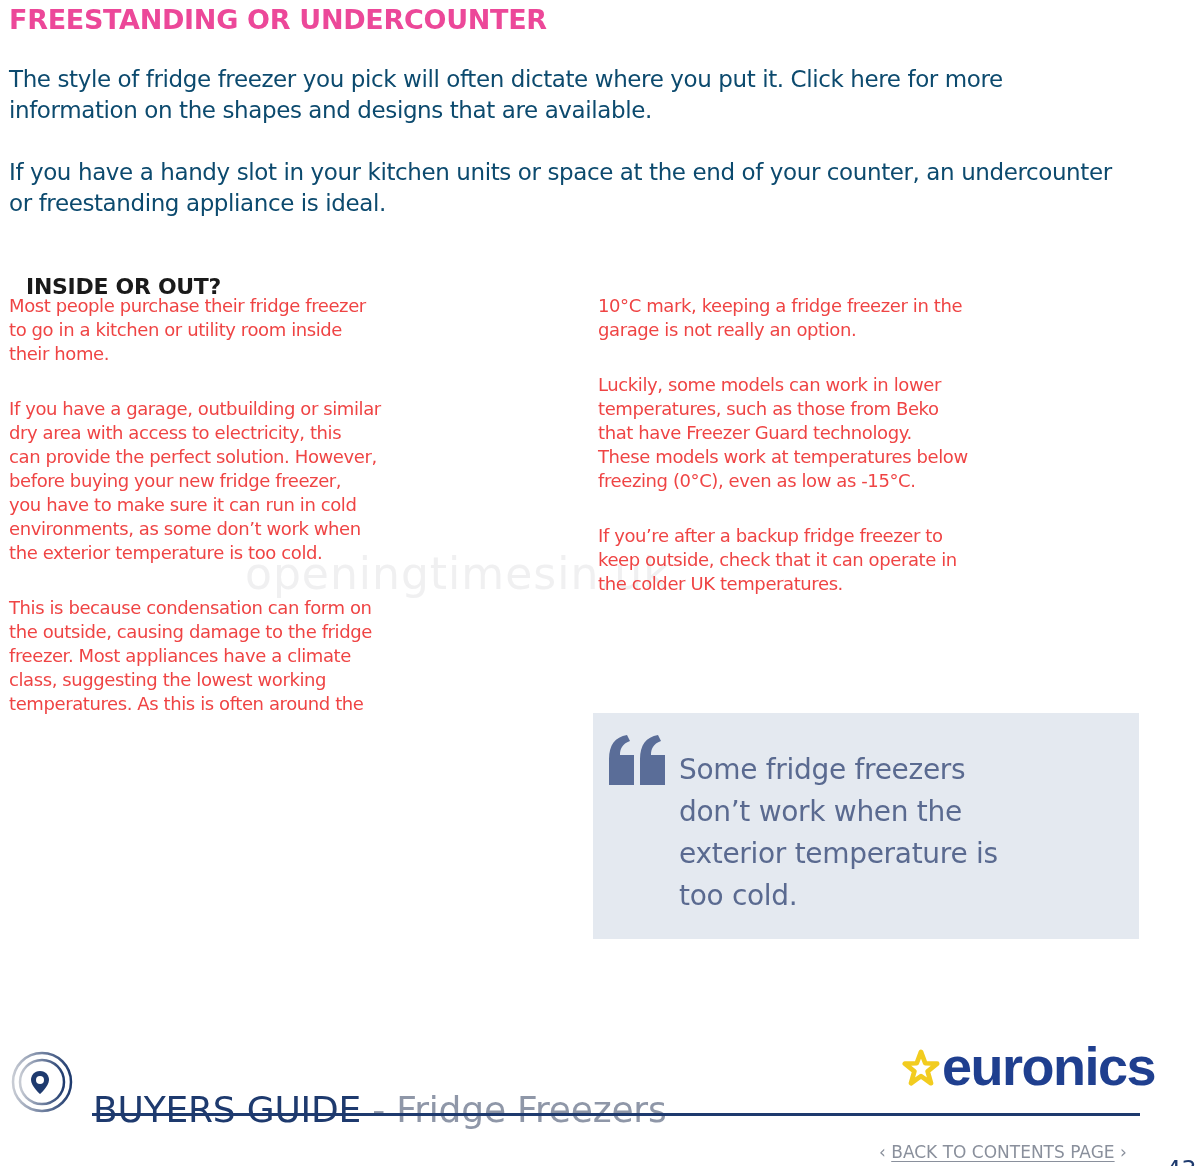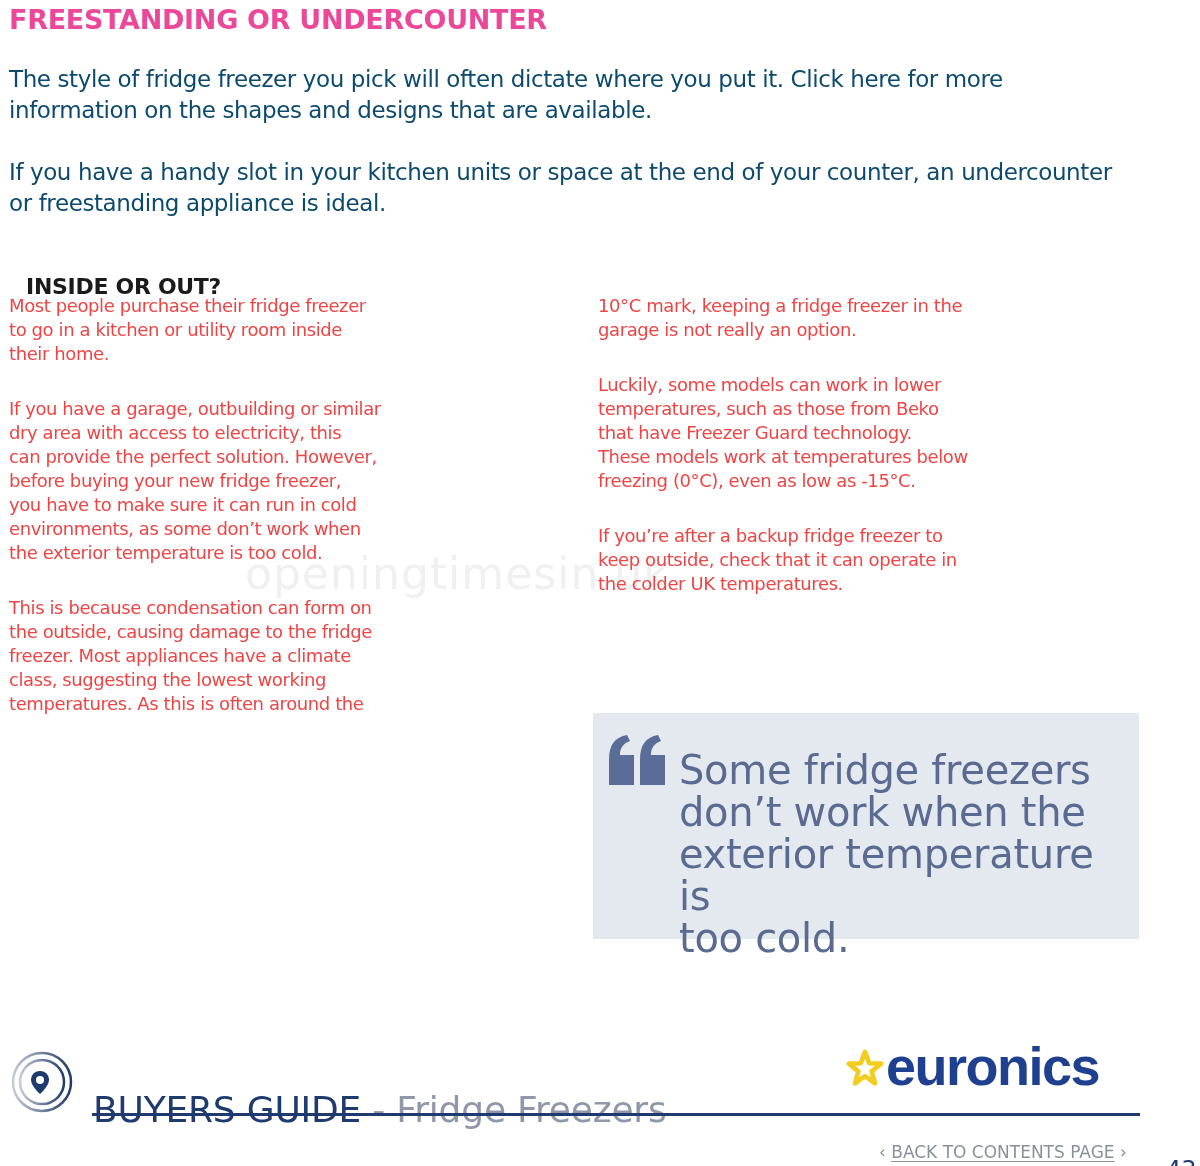--- a/index.html
+++ b/index.html
@@ -81,21 +81,21 @@
       font-size: 108px;
       line-height: 108px;
       color: #5a6d98;
       letter-spacing: -8px;
     }
     .quote-text {
       position: absolute;
       left: 86px;
       top: 36px;
       width: 440px;
-      font-size: 40px;
+      font-size: 28px;
       line-height: 42px;
       color: #5a6a90;
       white-space: pre-line;
       letter-spacing: -0.3px;
       margin: 0;
     }
     .watermark {
       position: absolute;
       left: 245px;
       top: 548px;
@@ -126,21 +126,21 @@
     .footer-rule {
       position: absolute;
       left: 92px;
       top: 1113px;
       width: 1048px;
       height: 3px;
       background: #1e3a6e;
     }
     .logo {
       position: absolute;
-      left: 846px;
+      left: 902px;
       top: 1036px;
       height: 60px;
       display: flex;
       align-items: center;
       text-align: center;
     }
     .logo-star {
       width: 38px;
       height: 38px;
       margin-right: 2px;

